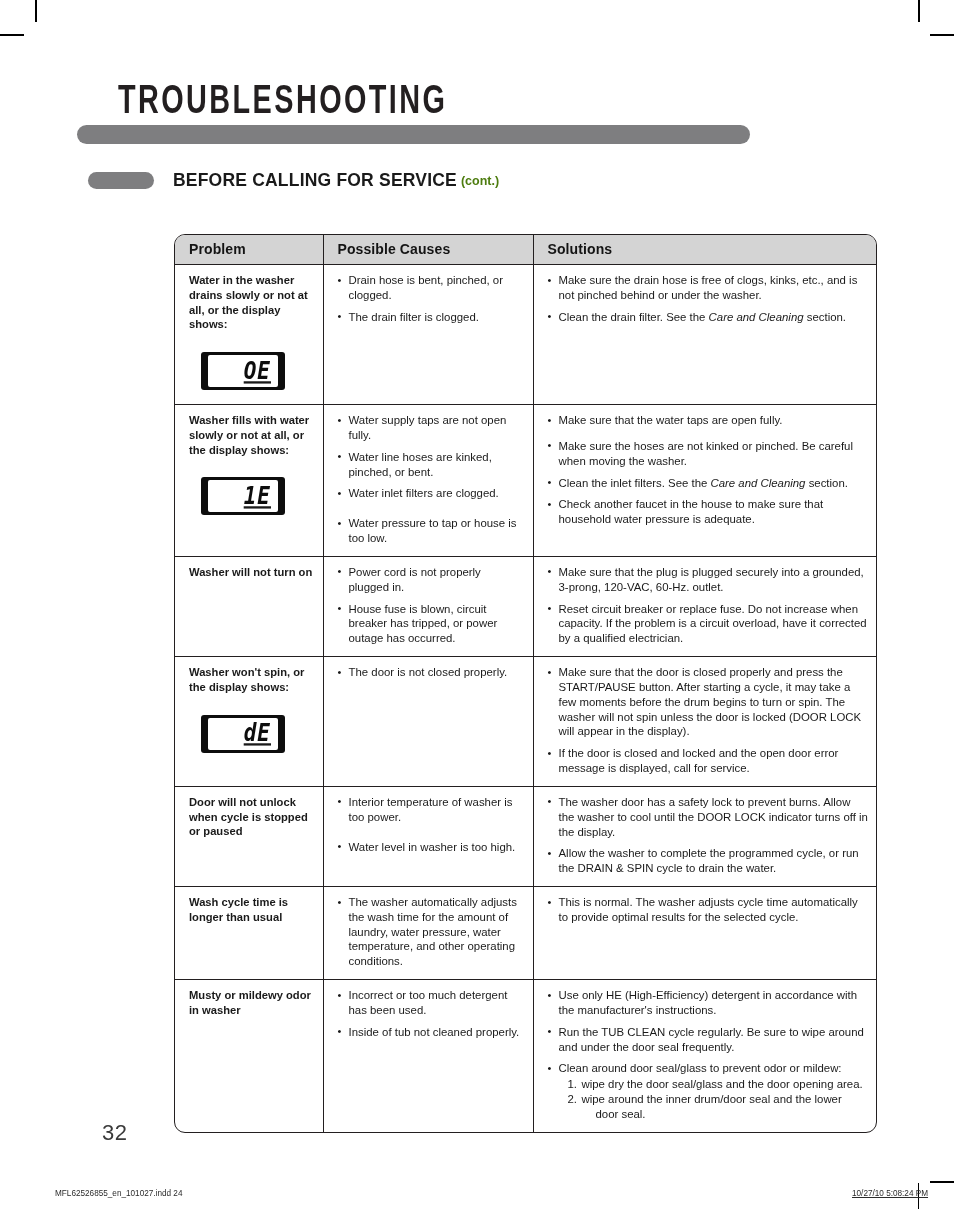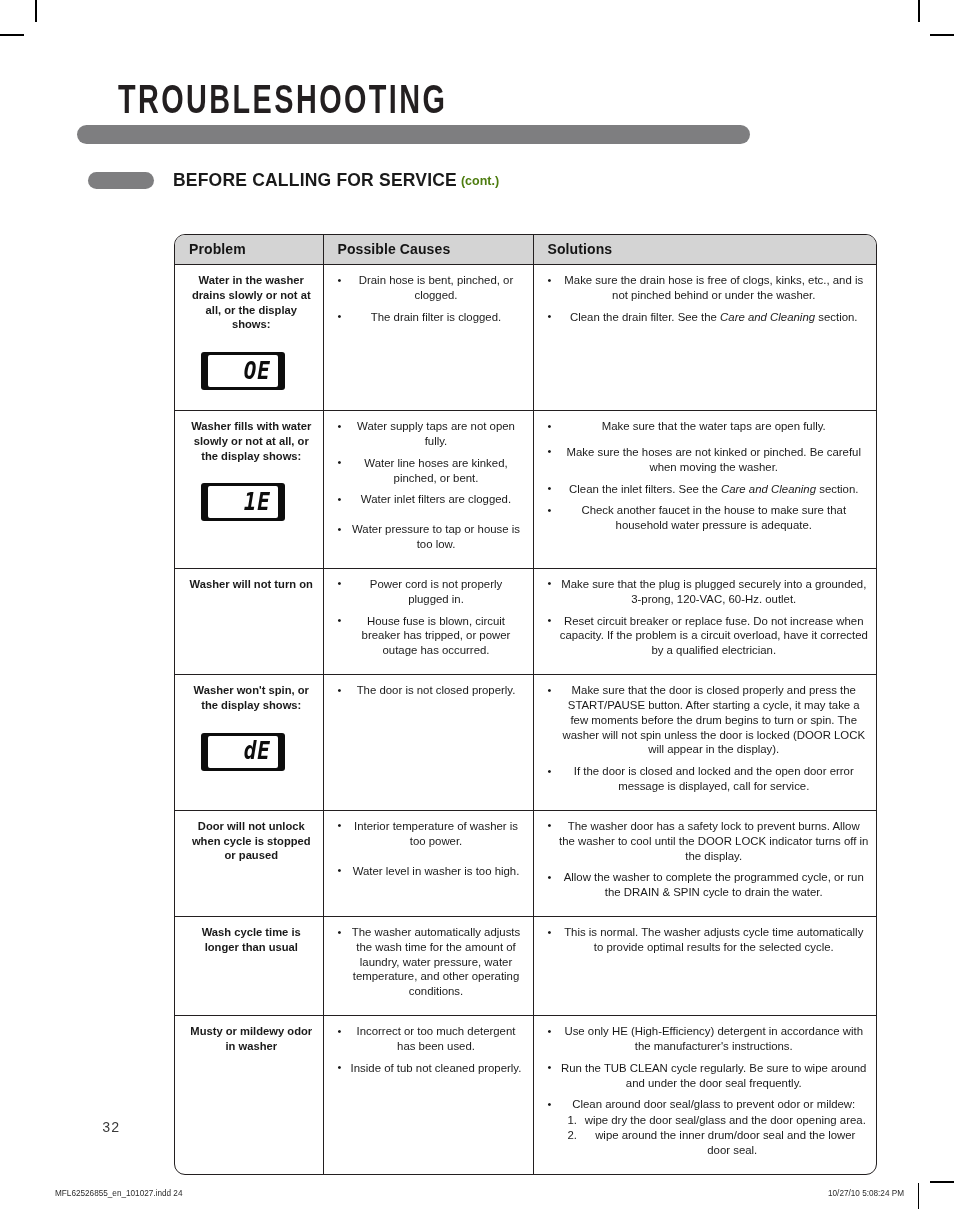--- a/index.html
+++ b/index.html
@@ -110,25 +110,24 @@
     text-align: left;
     padding: 6px 0 7px 14px;
     letter-spacing: 0.1px;
   }
   thead th:last-child { border-right: none; }
 
   tbody td {
     border-top: 1.1px solid #231f20;
     border-right: 1.1px solid #231f20;
     vertical-align: top;
-    padding: 8px 9px 16px 14px;
+    padding: 8px 9px 10px 14px;
     font-size: 11.4px;
     line-height: 1.30;
     color: #1a1a1a;
-    text-align: center;
   }
   tbody tr:first-child td { border-top: none; }
   tbody td:last-child { border-right: none; }
 
   td.cell-problem {
     font-weight: bold;
     font-size: 11.2px;
     line-height: 1.32;
   }
 
@@ -174,20 +173,21 @@
   .lcd {
     margin: 20px 0 4px 12px;
     width: 84px;
     height: 38px;
     background: #0d0d0d;
     border-radius: 3px;
     display: flex;
     align-items: center;
     justify-content: center;
     position: relative;
+    text-decoration: underline;
   }
   .lcd-screen {
     width: 70px;
     height: 32px;
     background: #ffffff;
     border-radius: 2px;
     display: flex;
     align-items: center;
     justify-content: flex-end;
     padding-right: 7px;
@@ -201,42 +201,43 @@
     font-style: italic;
     transform: scaleY(1.15);
     line-height: 1;
   }
 
   
   .page-number {
     position: absolute;
     left: 102px;
     top: 1120px;
-    font-size: 14px;
+    font-size: 22px;
     color: #3a3a3a;
-    font-family: Liberation Mono, monospace;
+    font-family: Liberation Sans, sans-serif;
     letter-spacing: 0.5px;
   }
 
   
   .slug-left {
     position: absolute;
     left: 55px;
     top: 1189px;
     font-size: 8.2px;
     color: #2b2b2b;
     white-space: nowrap;
   }
   .slug-right {
     position: absolute;
-    left: 828px;
+    left: 852px;
     top: 1189px;
     font-size: 8.2px;
     color: #2b2b2b;
     white-space: nowrap;
+    text-decoration: underline;
   }
 </style>
 </head>
 <body>
 
 <div class="crop-mark cm-tl-v"></div>
 <div class="crop-mark cm-tl-h"></div>
 <div class="crop-mark cm-tr-v"></div>
 <div class="crop-mark cm-tr-h"></div>
 <div class="crop-mark cm-br-h"></div>

